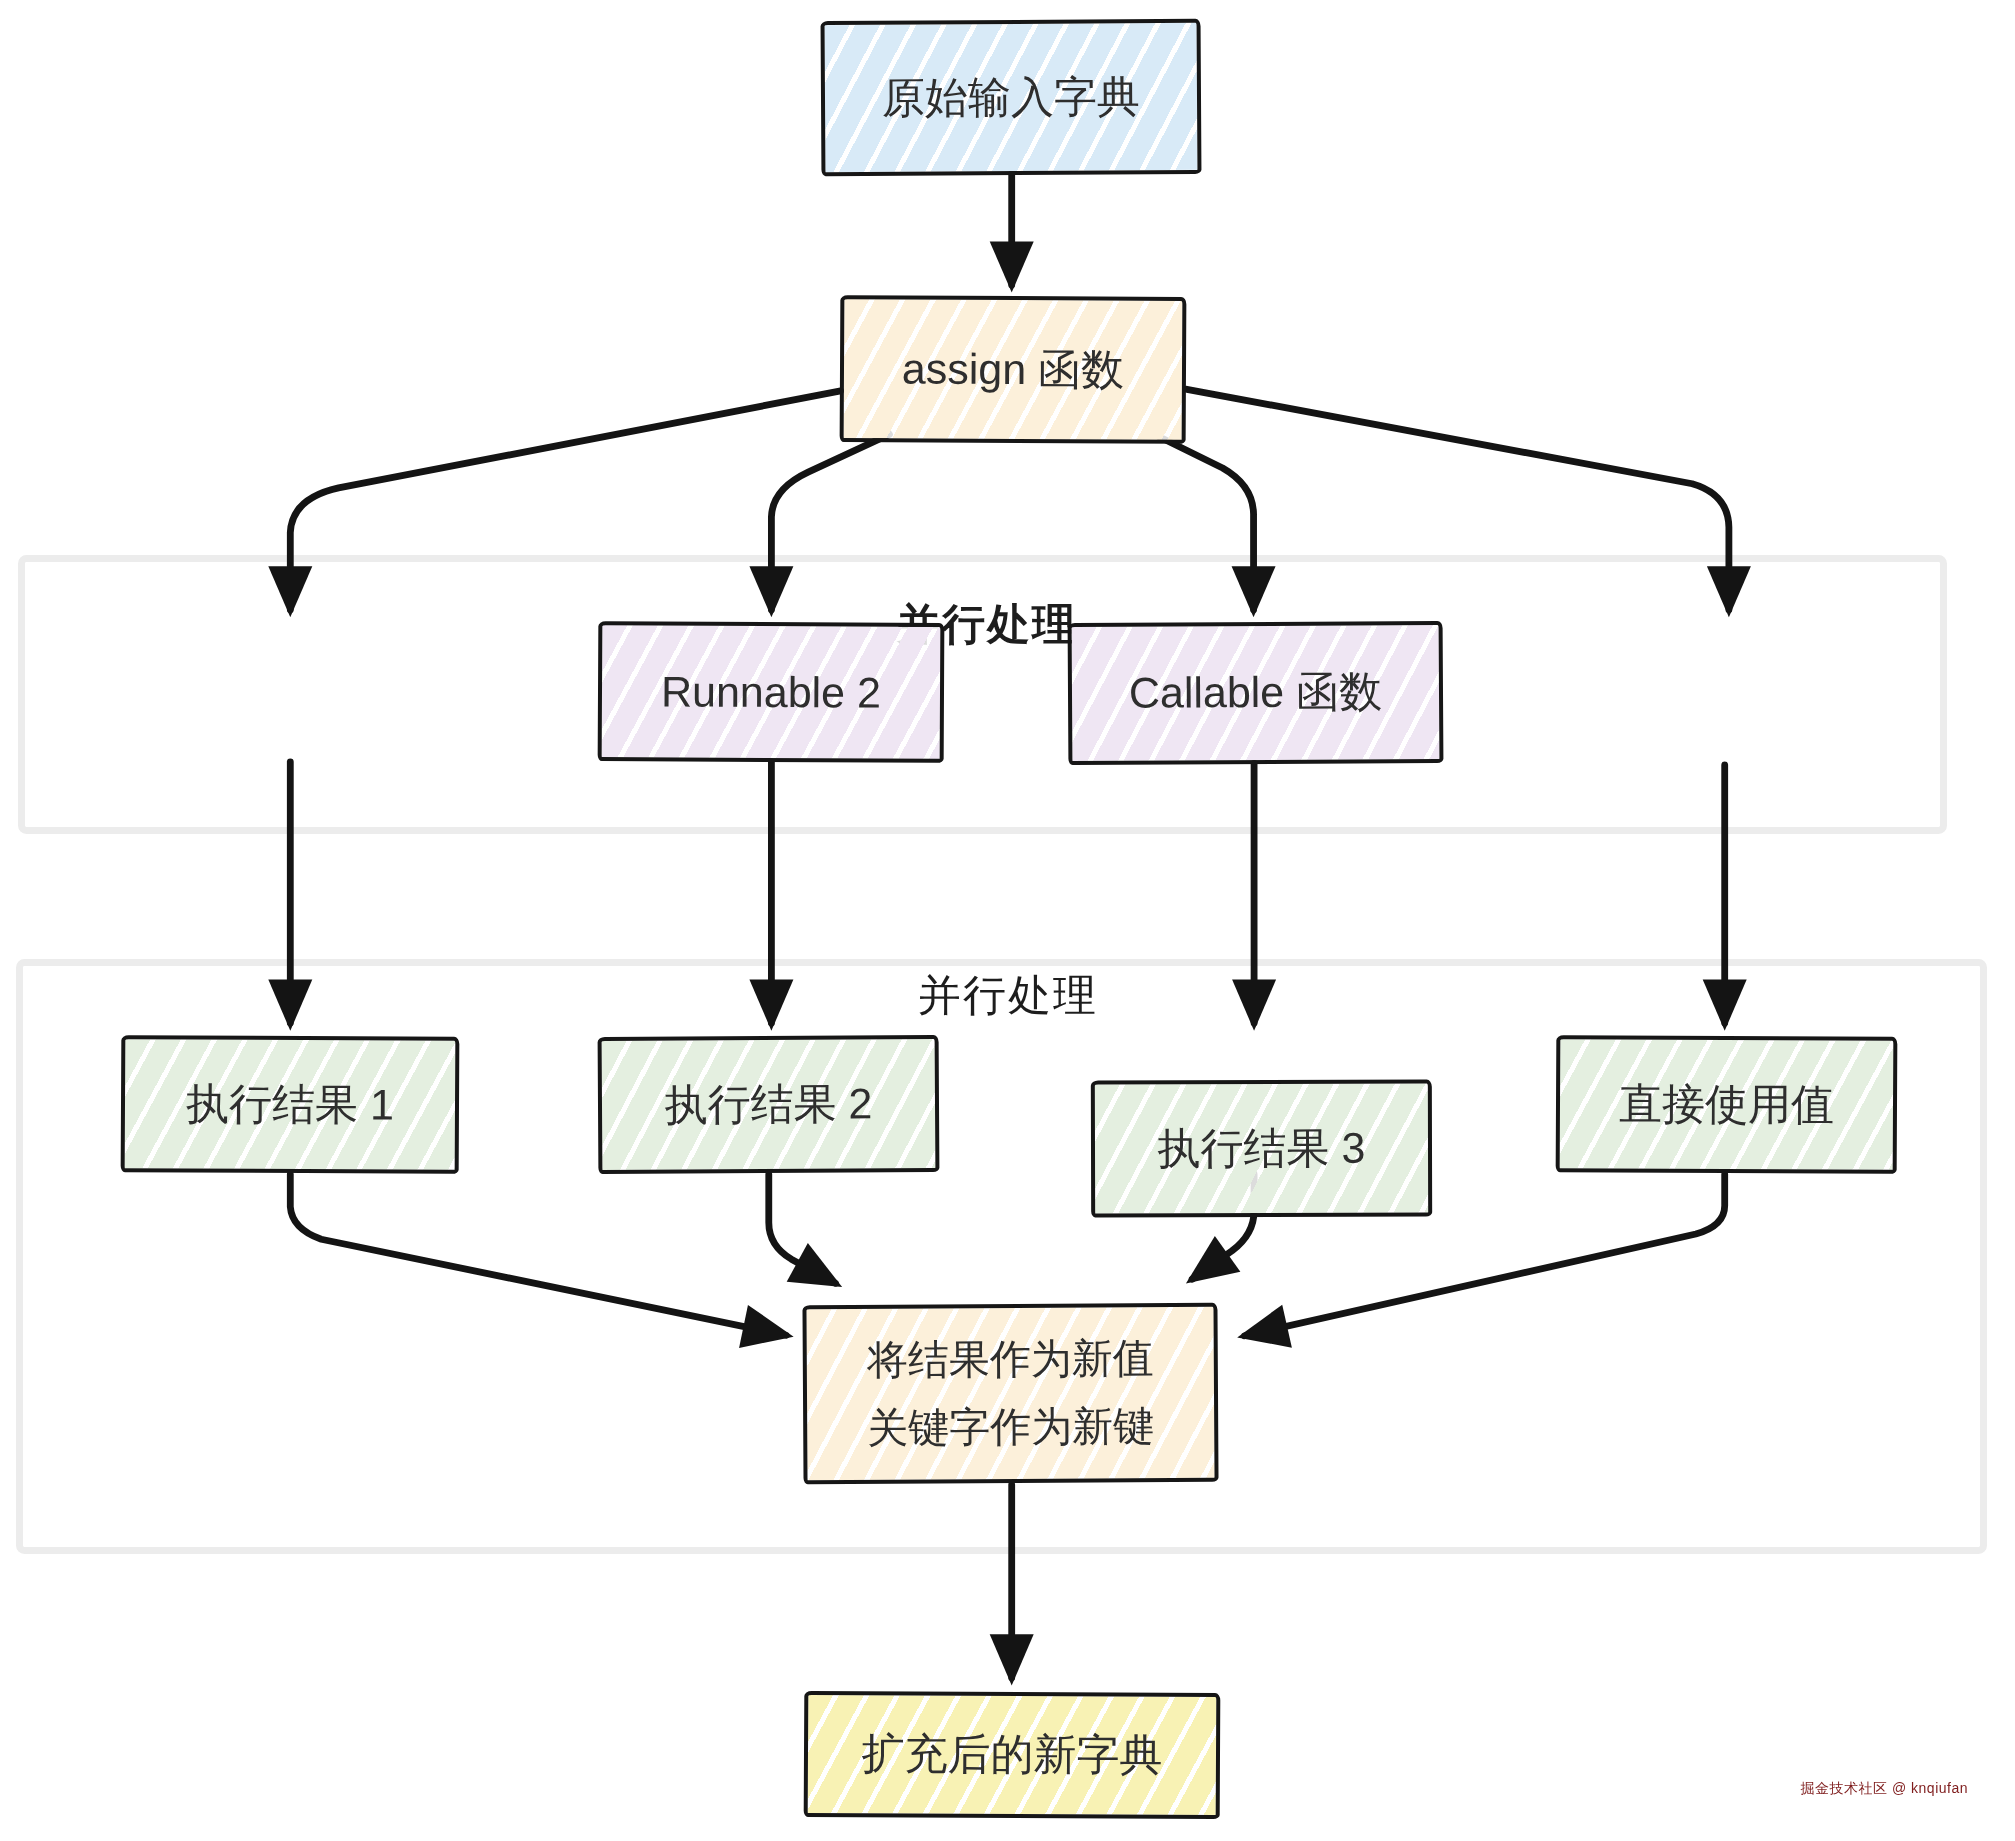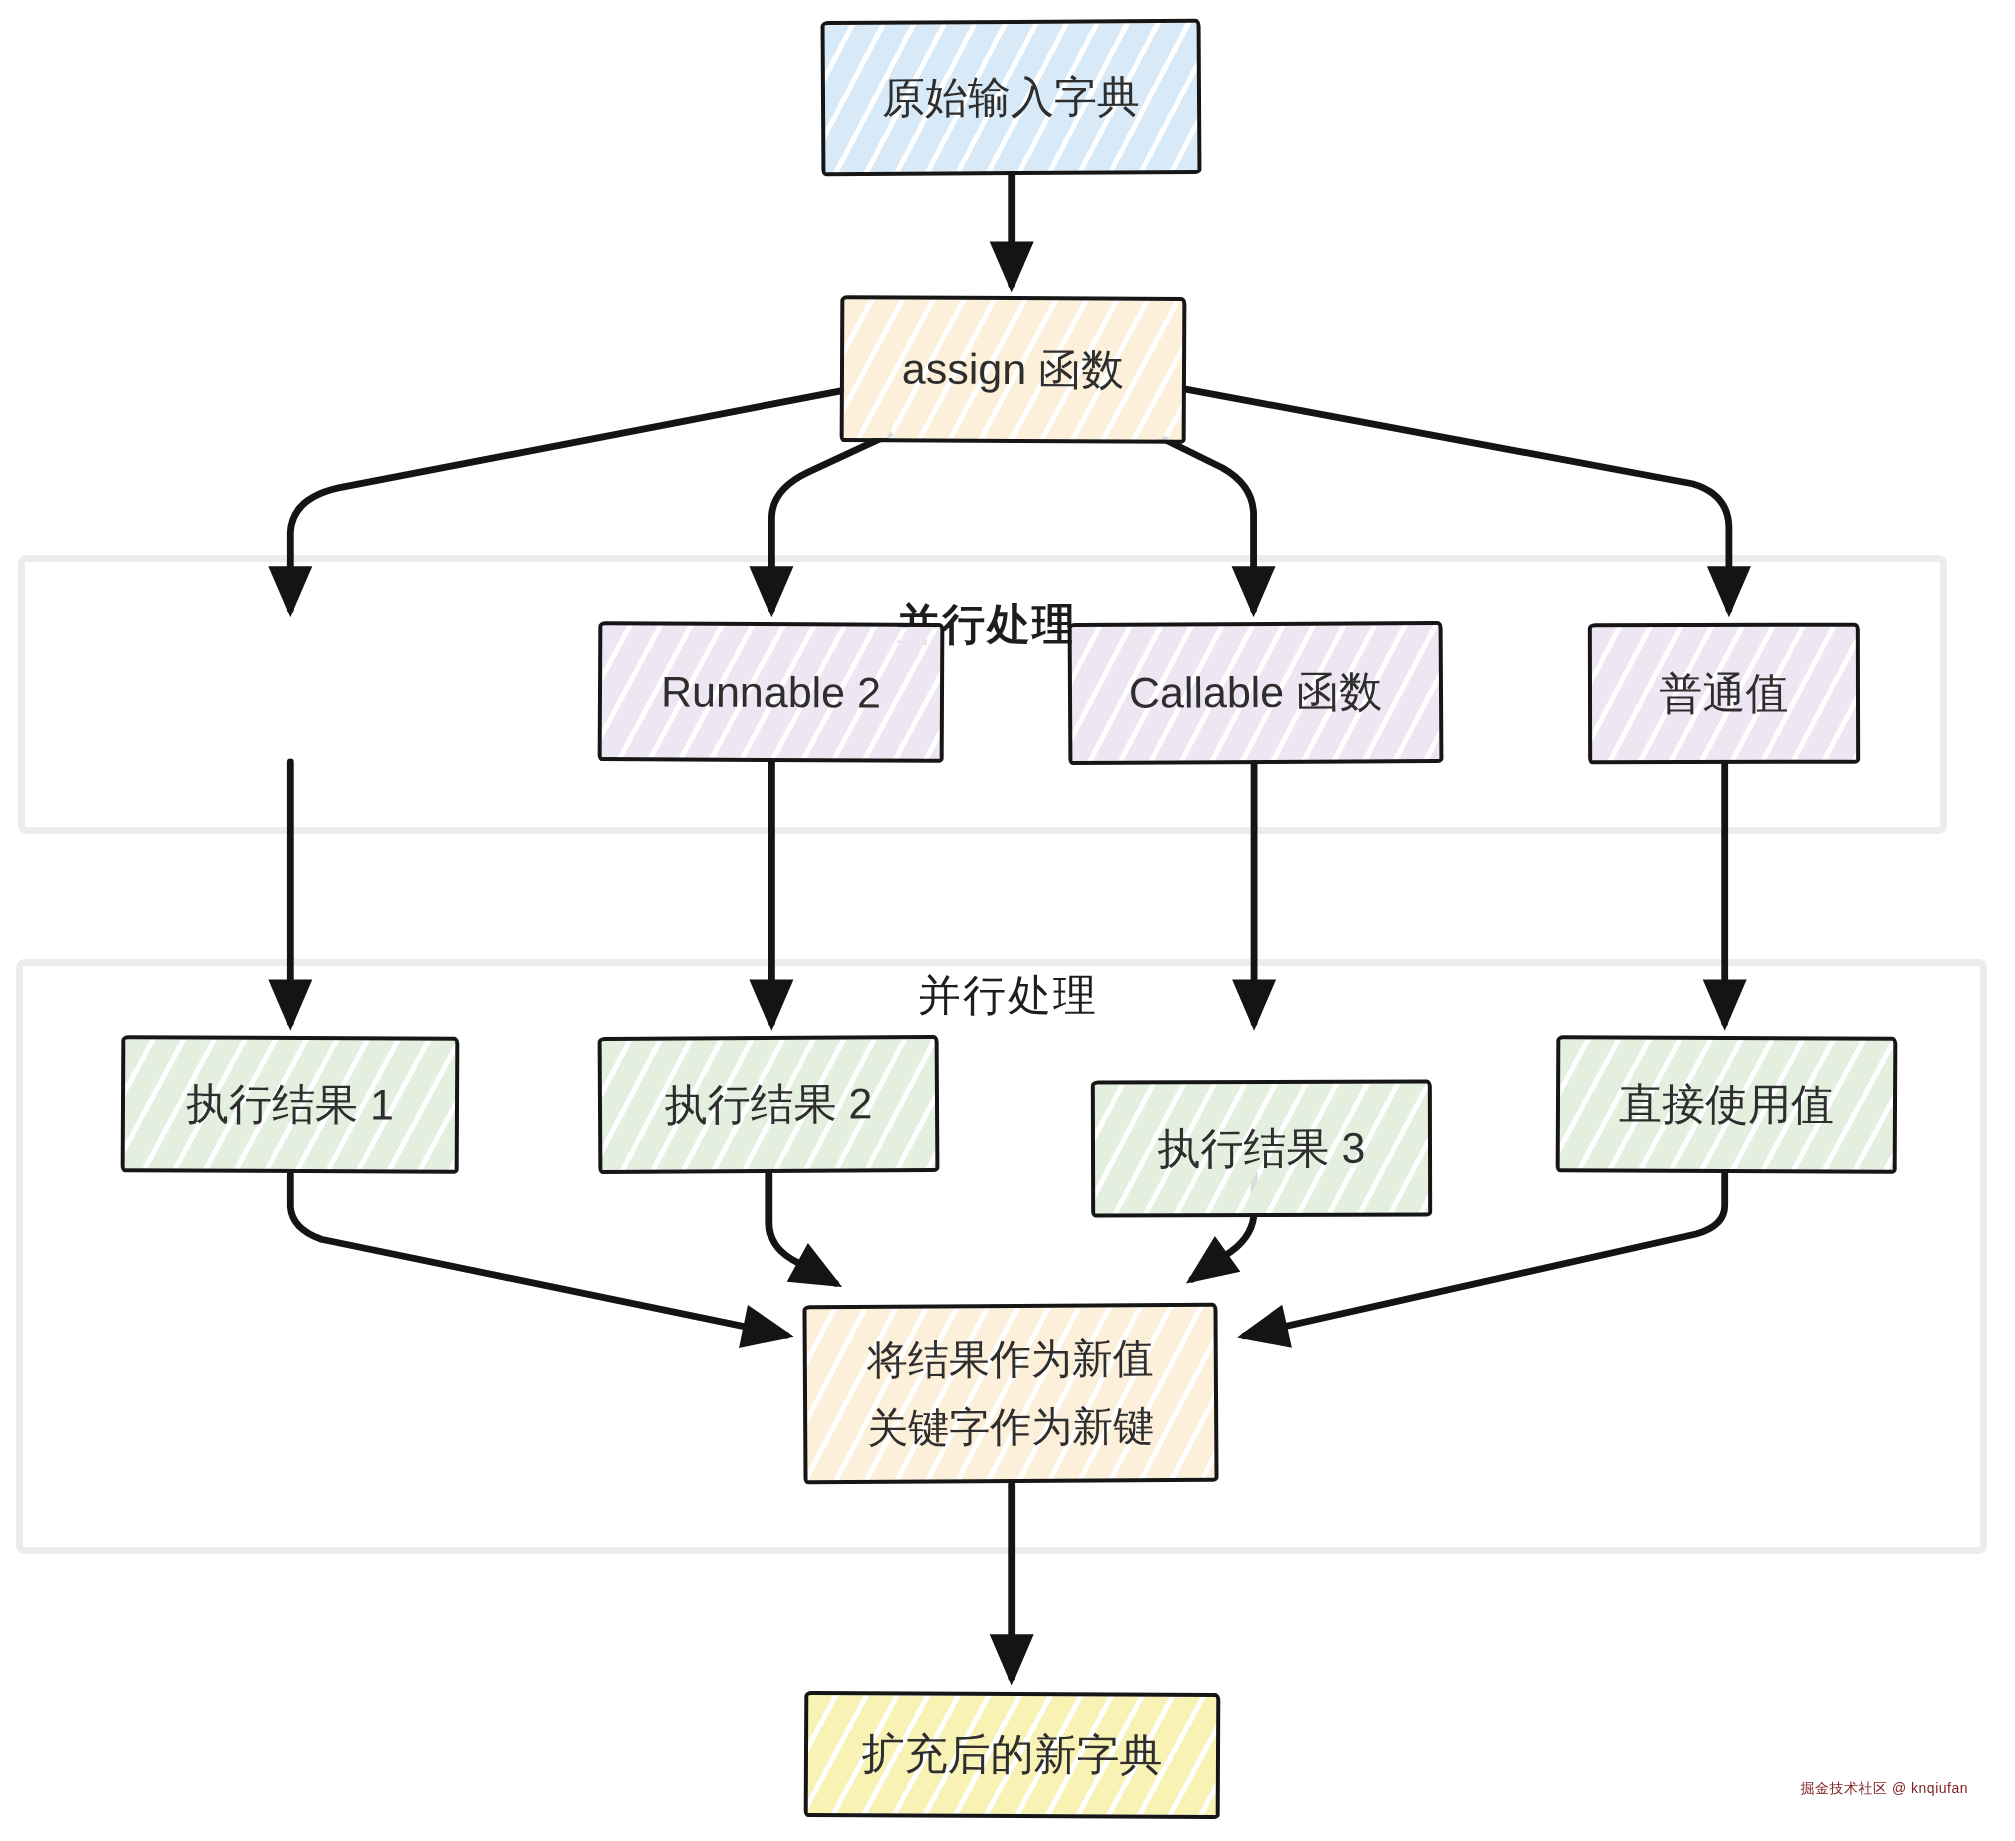--- a/index.html
+++ b/index.html
@@ -96,23 +96,20 @@
   <div class="node c-cream r-b" style="left:840px; top:296px; width:346px; height:147px;">
     <span>assign 函数</span>
   </div>
 
   <div class="node c-purple r-b" style="left:598px; top:622px; width:346px; height:140px;">
     <span>Runnable 2</span>
   </div>
   <div class="node c-purple r-a" style="left:1068px; top:622px; width:375px; height:142px;">
     <span>Callable 函数</span>
   </div>
-  <div class="node c-purple r-c" style="left:1588px; top:623px; width:272px; height:141px;">
-    <span>普通值</span>
-  </div>
 
   <div class="node c-green r-b" style="left:121px; top:1036px; width:338px; height:137px;">
     <span>执行结果 1</span>
   </div>
   <div class="node c-green r-a" style="left:598px; top:1036px; width:341px; height:137px;">
     <span>执行结果 2</span>
   </div>
   <div class="node c-green r-c" style="left:1091px; top:1036px; width:341px; height:137px;margin-top:44px;">
     <span>执行结果 3</span>
   </div>

